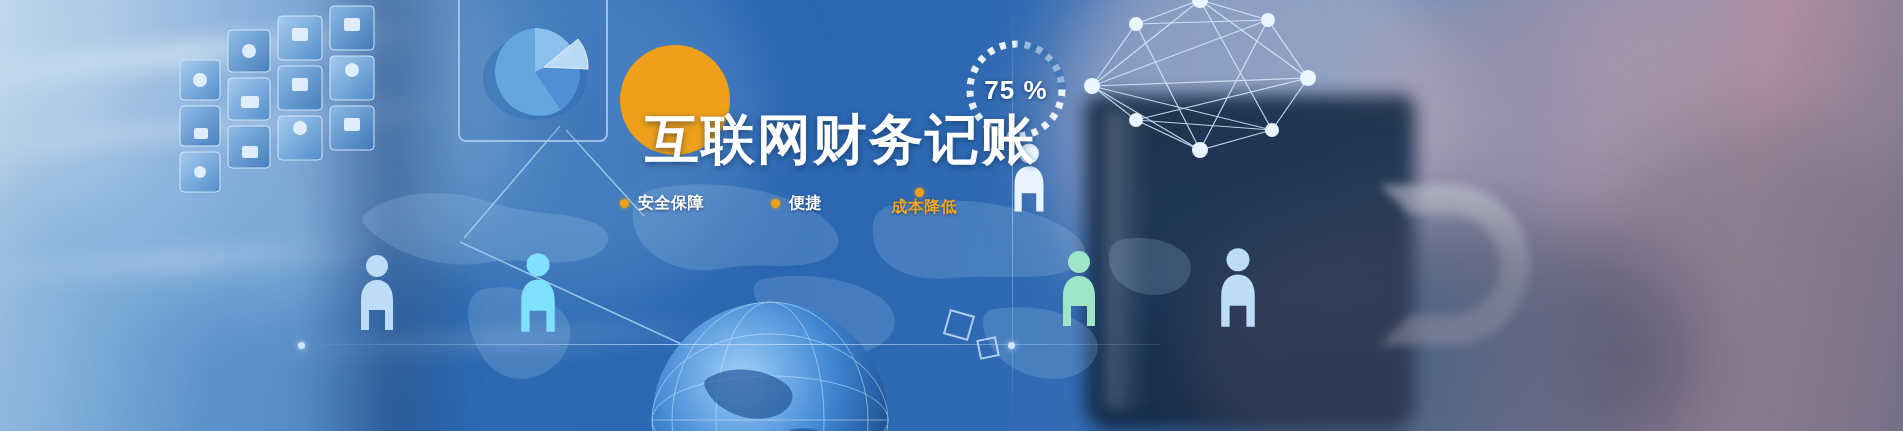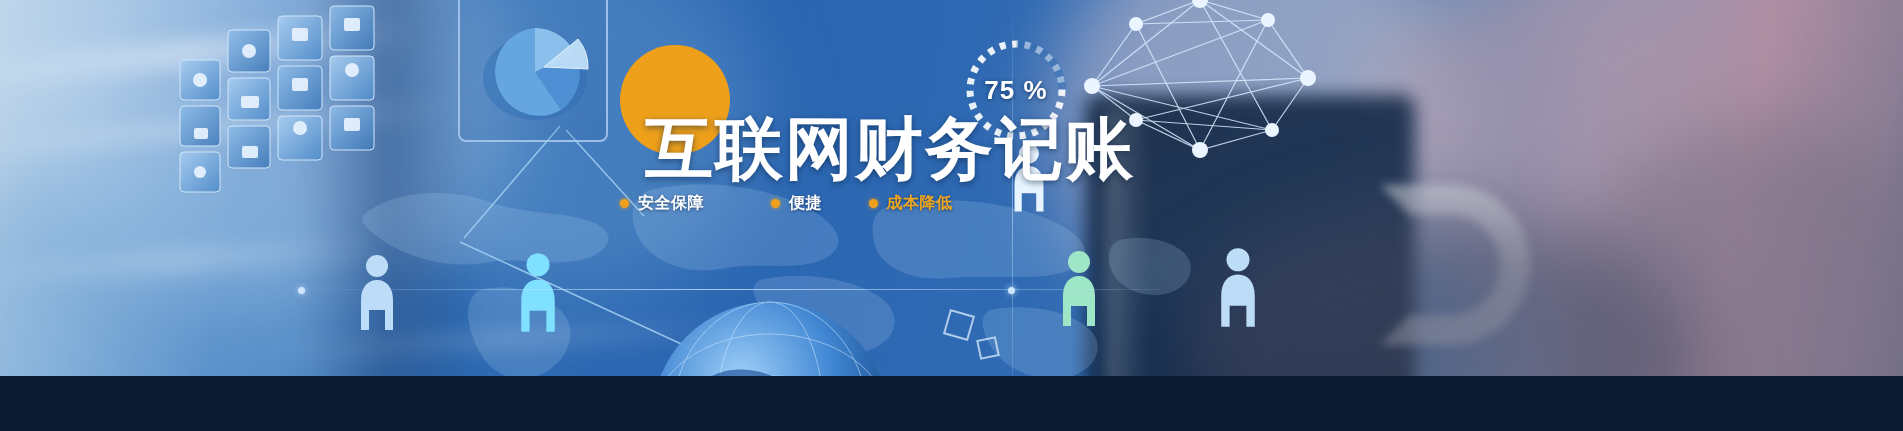--- a/index.html
+++ b/index.html
@@ -2,21 +2,21 @@
 <html><head>
 <meta charset="utf-8">
 <title>Banner</title>
 <style>
   * { margin:0; padding:0; box-sizing:border-box; }
   html,body { background:#0b1a30; }
   body { font-family:"Liberation Sans", sans-serif; }
 
   .banner {
     position:relative;
-    width:1903px; height:376px;
+    width:1903px; height:431px;
     overflow:hidden;
     background:#2f6bb0;
   }
 
   
   .bg-base{
     position:absolute; inset:0;
     background:
       linear-gradient(100deg,
         #bfd6ea 0%,
@@ -99,41 +99,41 @@
 
   
   .orange-circle{
     position:absolute; left:620px; top:45px; width:110px; height:110px;
     border-radius:50%;
   }
 
   
   .title{
     position:absolute; left:645px; top:104px;
-    font-size:68px; font-weight:bold; letter-spacing:2px;
+    font-size:54px; font-weight:bold; letter-spacing:2px;
     color:#ffffff;
     text-shadow:0 2px 6px rgba(10,35,70,.55);
     white-space:nowrap;
   }
 
   
   .features{ position:absolute; left:620px; top:182px; width:360px; }
   .feat-row{ display:flex; align-items:center; height:42px; }
   .feat{ display:flex; align-items:center; white-space:nowrap; }
   .feat .dot{
     width:9px; height:9px; border-radius:50%;
     background:#eea01a; margin-right:9px; flex:none;
     box-shadow:0 0 4px rgba(238,160,26,.8);
   }
   .feat .txt{ font-size:16px; font-weight:bold; letter-spacing:.5px; text-shadow:0 1px 3px rgba(8,30,60,.6); }
   .c-white .txt{ color:#ffffff; }
   .c-orange .txt{ color:#f0a61e; }
   .col1{ width:128px; }
   .col2{ width:105px;margin-left:32px; }
-  .col3{ width:120px; }
+  .col3{ width:120px;flex-direction:column; }
 
   
   .gauge{ position:absolute; left:962px; top:36px; width:108px; height:108px; }
   .gauge .pct{
     position:absolute; inset:0;
     display:flex; align-items:center; justify-content:center;
     color:#ffffff; font-size:26px; font-weight:bold;
     text-shadow:0 1px 4px rgba(10,35,70,.7);
     letter-spacing:1px;
   }

